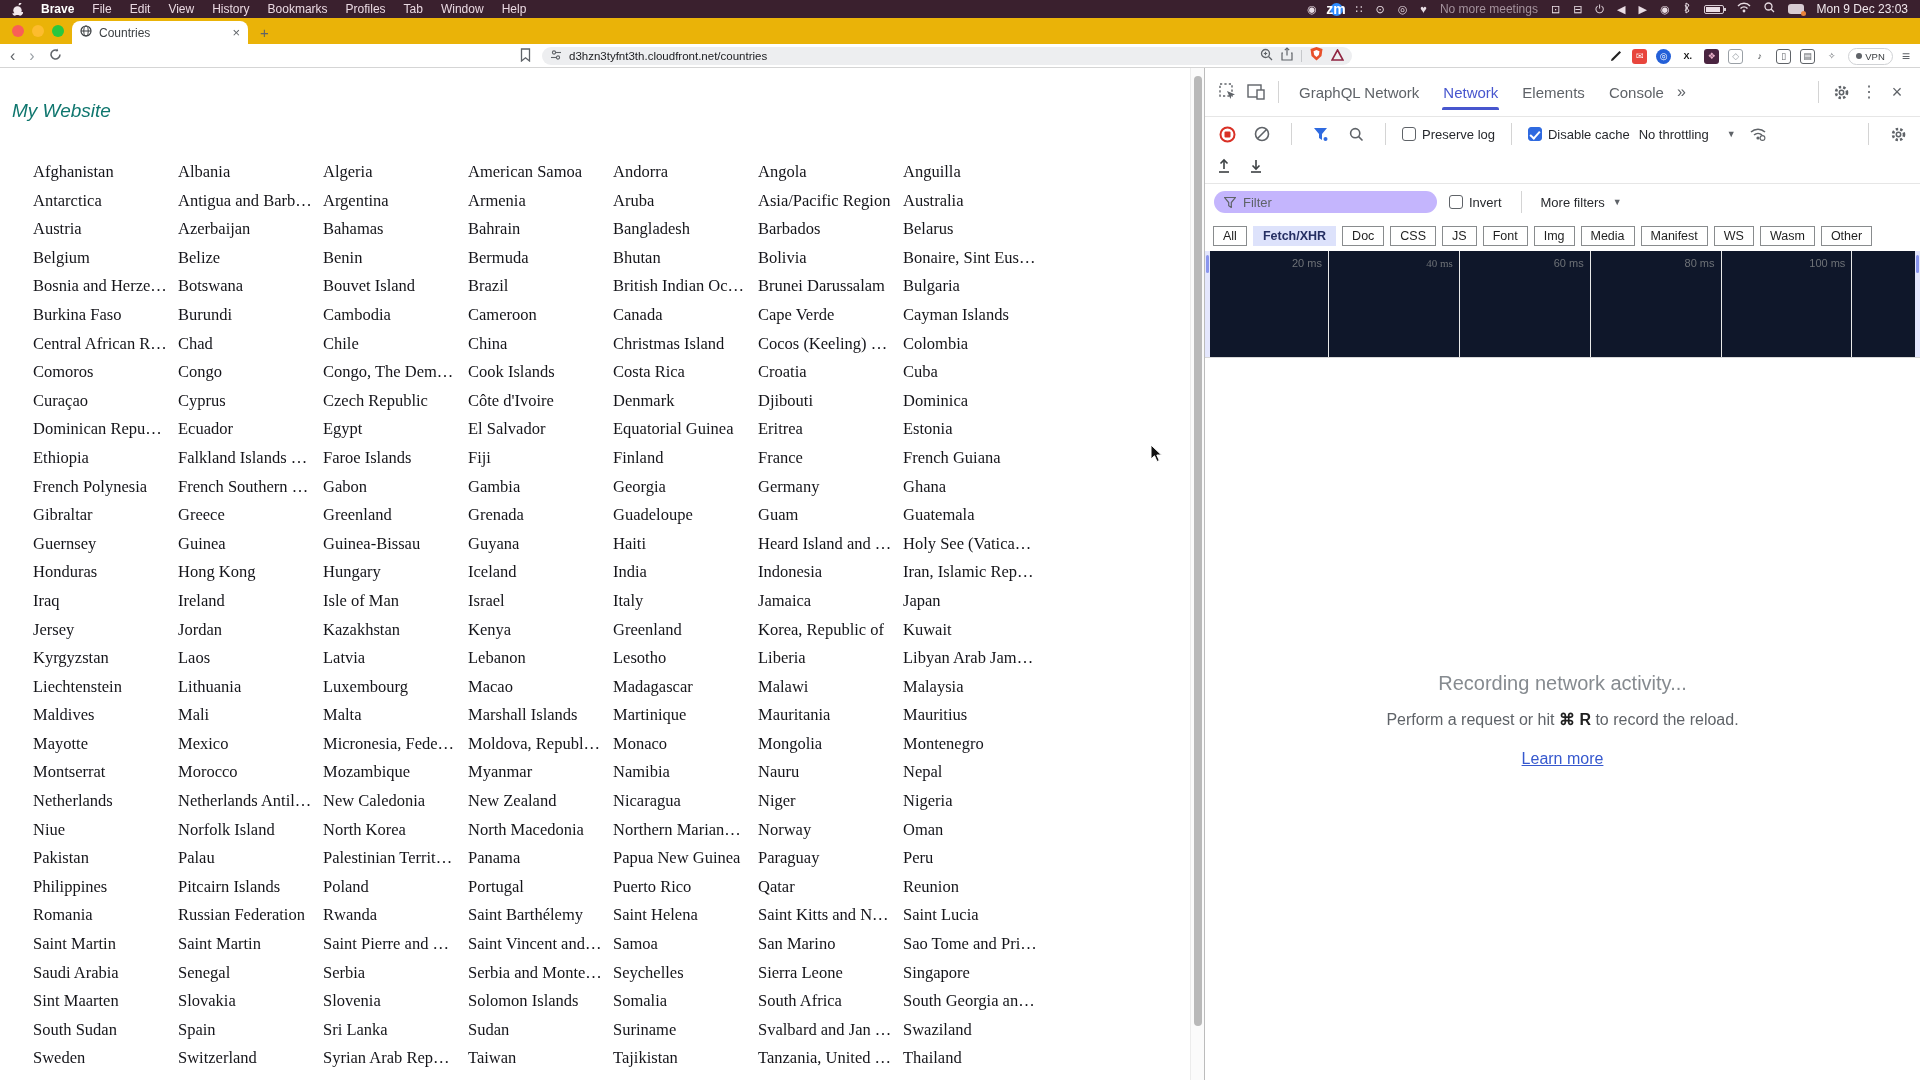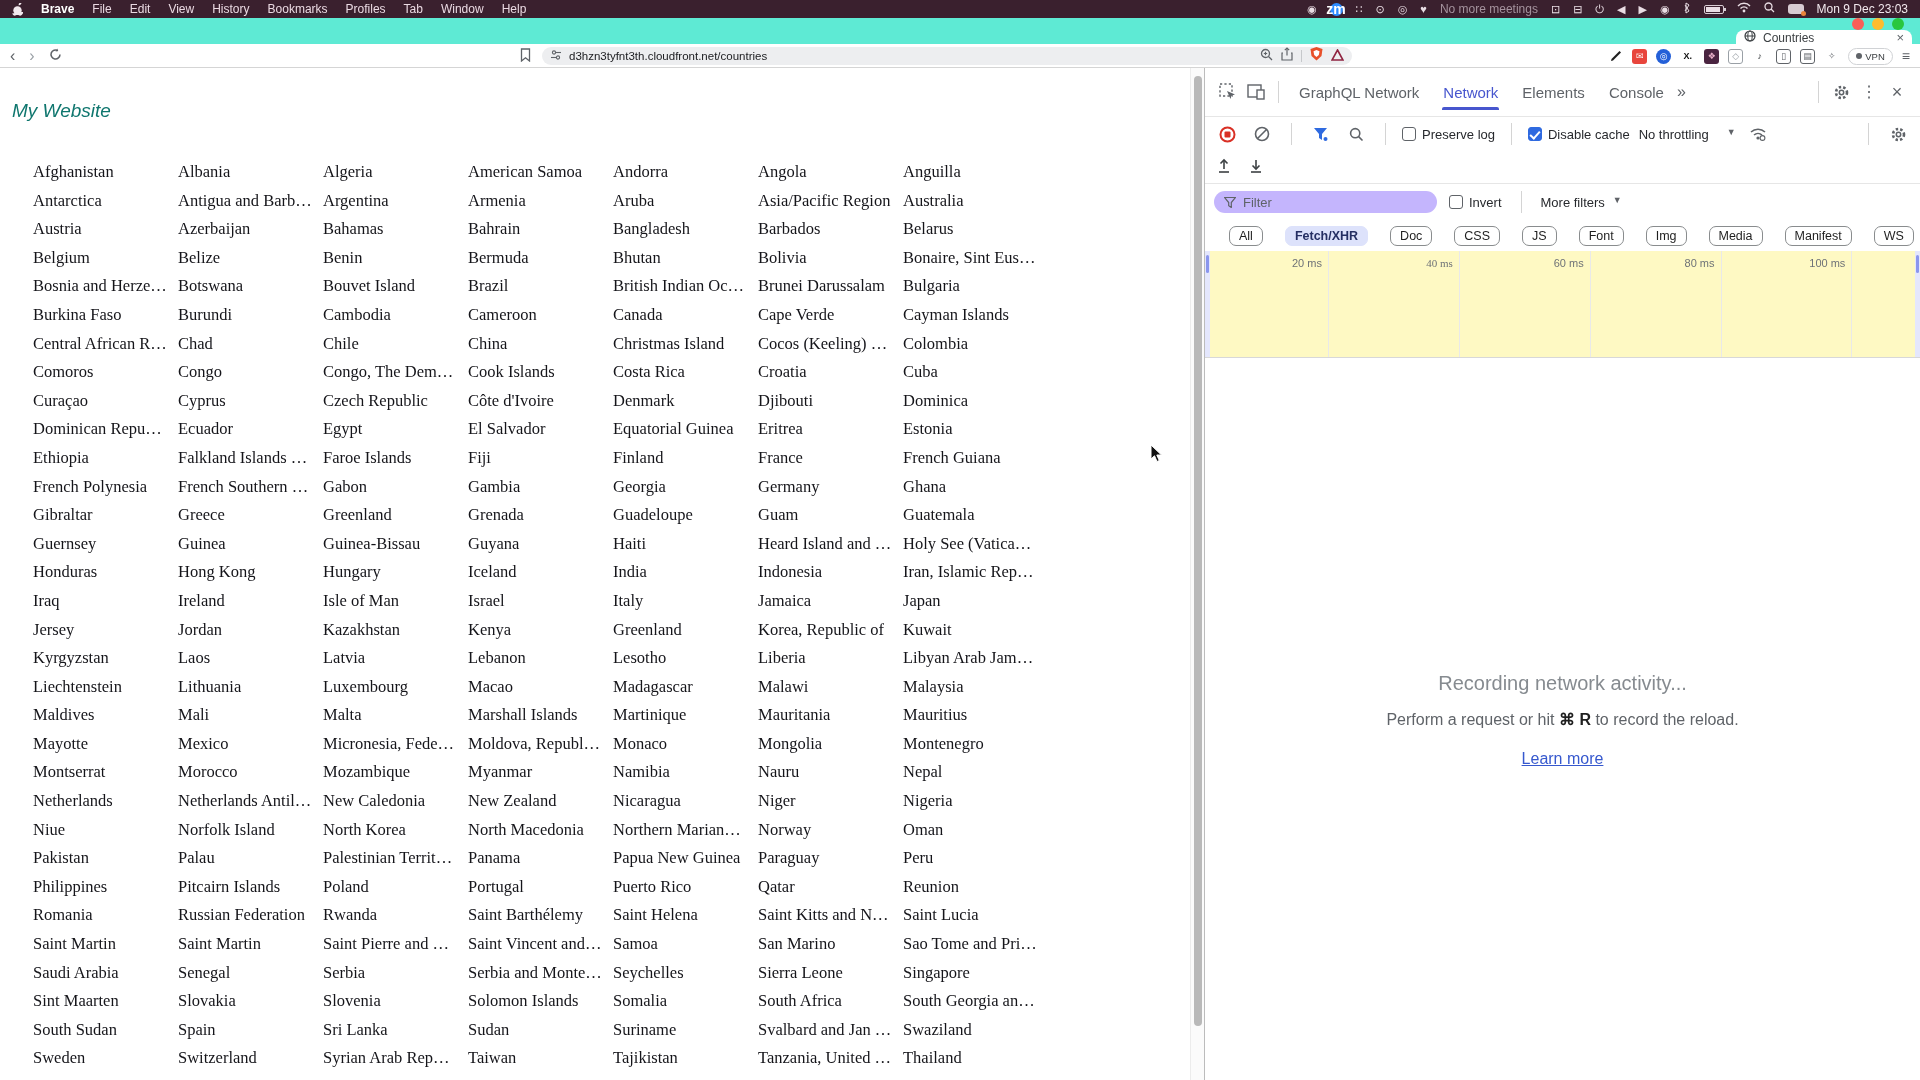--- a/index.html
+++ b/index.html
@@ -20,21 +20,21 @@
   .meeting-note { color:#a4929d; font-size:12px; }
   .battery { width:20px; height:9px; border:1px solid #d9cdd4; border-radius:2px; position:relative; }
   .battery::after { content:""; position:absolute; right:-3px; top:2px; width:2px; height:3px; background:#d9cdd4; }
   .battery .fill { position:absolute; left:1px; top:1px; bottom:1px; width:14px; background:#e9dde4; }
   .profile-badge { width:16px; height:10px; background:#d7cbd2; border-radius:3px; position:relative; }
   .profile-badge::after { content:""; position:absolute; right:-2px; bottom:-2px; width:5px; height:5px;
                           border-radius:50%; background:#e8833a; }
   .clock { color:#f2e9ee; font-size:12px; white-space:nowrap; }
 
   
-  .tabstrip { height:26px; background:#5eead4; display:flex; align-items:flex-end; padding:0 8px;flex-direction:column; }
+  .tabstrip { height:26px; background:#eab308; display:flex; align-items:flex-end; padding:0 8px; }
   .lights { display:flex; gap:8px; align-items:center; height:100%; padding:0 8px 0 4px; }
   .light { width:12px; height:12px; border-radius:50%; }
   .l-red{background:#f95f57;} .l-yellow{background:#fdbc2e;} .l-green{background:#29c73f;}
   .tab { width:176px; height:23px; background:#fff; border-radius:8px 8px 0 0; display:flex;
          align-items:center; gap:7px; padding:0 8px; font-size:12px; color:#3c4043; }
   .tab-title { flex:1; white-space:nowrap; overflow:hidden; }
   .tab-close { color:#5f6368; font-size:13px; line-height:1; }
   .newtab { color:#5f6368; font-size:15px; margin:0 0 3px 12px; }
 
   
@@ -83,36 +83,36 @@
   .spacer { flex:1; }
   .glyph16 { font-size:16px; color:#5f6368; line-height:1; }
   .glyph18 { font-size:18px; color:#5f6368; line-height:1; }
 
   .dt-netbar { height:34px; padding:0 9px; gap:9px; }
   .chk { width:14px; height:14px; border:1.5px solid #5f6368; border-radius:3px; background:#fff; flex:none; }
   .chk.checked { background:#2f6ae0; border-color:#2f6ae0; position:relative; }
   .chk.checked::after { content:""; position:absolute; left:3.5px; top:0.5px; width:4px; height:8px;
                         border:solid #fff; border-width:0 2px 2px 0; transform:rotate(42deg); }
   .chklabel { display:flex; align-items:center; gap:6px; font-size:13px; color:#27292d; white-space:nowrap; }
-  .throttle { display:flex; align-items:flex-start; gap:18px; font-size:13px; color:#27292d; white-space:nowrap; }
+  .throttle { display:flex; align-items:center; gap:18px; font-size:13px; color:#27292d; white-space:nowrap; }
   .dd-arrow { font-size:9px; color:#5f6368; }
 
   .dt-harrow { height:33px; padding:0 12px; gap:18px; border-bottom:1px solid #e6e6e6; }
 
   .dt-filterrow { height:36px; padding:0 9px; gap:12px; }
   .filter-pill { width:223px; height:22px; border-radius:11px; background:#c4b5fd; display:flex;
                  align-items:center; gap:7px; padding:0 10px; }
   .filter-ph { color:#5f6368; font-size:13px; }
 
   .dt-chips { height:31px; padding:0 8px; gap:6px; }
-  .chip { height:20px; border:1px solid #898c8e; border-radius:7px; display:flex; align-items:center;
-          padding:0 9px; font-size:12.5px; color:#1f1f1f; background:#fff; white-space:nowrap;margin-left:16px; }
+  .chip { height:20px; border:1px solid #898c8e; border-radius:0; display:flex; align-items:center;
+          padding:0 9px; font-size:12.5px; color:#1f1f1f; background:#fff; white-space:nowrap; }
   .chip.selected { background:#dde2fb; border-color:#dde2fb; color:#252f63; font-weight:bold; }
 
-  .timeline { position:relative; height:107px; border-bottom:1px solid #d8d8d8; background:#fef9c3; overflow:hidden; }
+  .timeline { position:relative; height:107px; border-bottom:1px solid #d8d8d8; background:#0f172a; overflow:hidden; }
   .gline { position:absolute; top:0; bottom:0; width:1px; background:#e9e9e9; }
   .glabel { position:absolute; top:6px; left:0; text-align:right; padding-right:6px; font-size:11px; color:#6e7277; }
   .tl-handle { position:absolute; top:0; bottom:0; width:5px; background:#e4e7fd; }
   .tl-handle .pill { position:absolute; left:1px; top:4px; width:3px; height:18px; border-radius:2px; background:#8a96ee; }
 
   .dt-empty { flex:1; display:flex; flex-direction:column; align-items:center; justify-content:center; gap:15px; }
   .msg1 { font-size:20px; color:#868b90; }
   .msg2 { font-size:16px; color:#5f6368; }
   .msg2 b { color:#1f1f1f; }
   .learn-more { font-size:16px; color:#3658ce; text-decoration:underline; margin-top:6px; }

